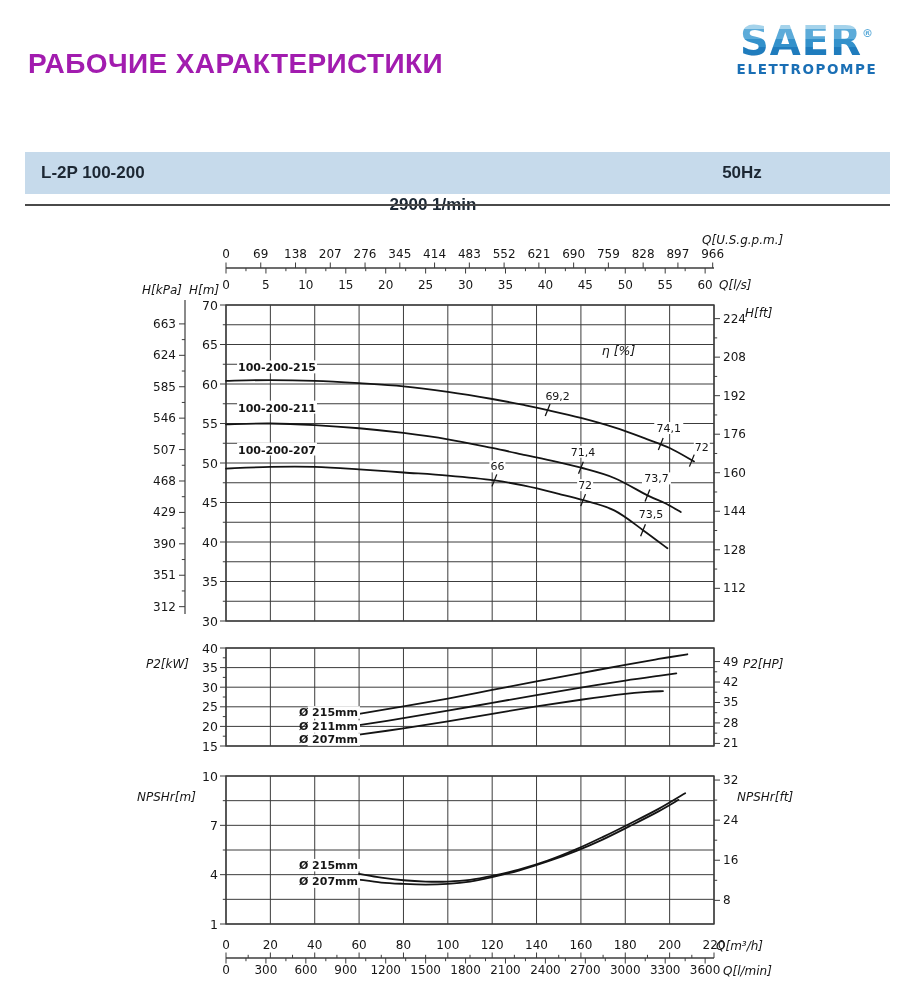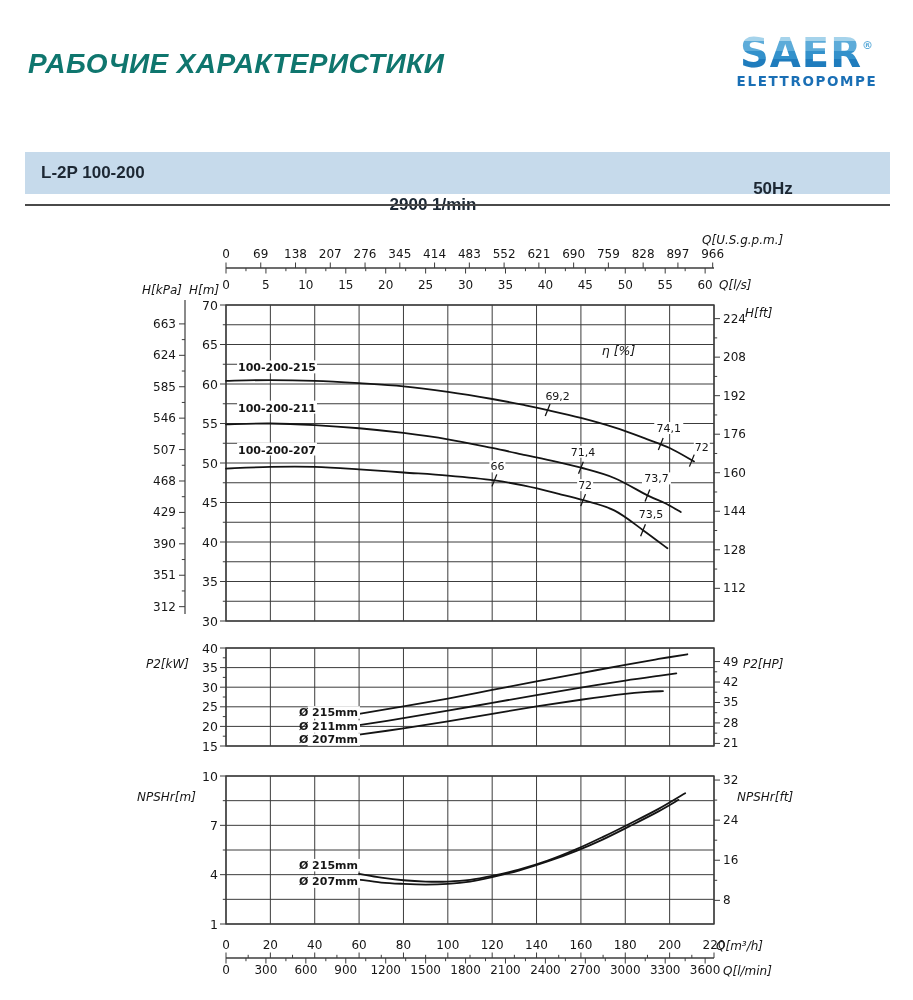--- a/index.html
+++ b/index.html
@@ -1,23 +1,23 @@
 <!DOCTYPE html>
 <html><head>
 <meta charset="utf-8">
 <style>
   html,body{margin:0;padding:0;background:#fff;}
   .page{position:relative;width:913px;height:1000px;background:#fff;font-family:"Liberation Sans",sans-serif;overflow:hidden;}
-  .title{position:absolute;left:28px;top:48px;font-size:28px;font-weight:bold;color:#0f766e;letter-spacing:.4px;font-style:italic;}
-  .logo{position:absolute;right:14px;top:32px;width:170px;height:60px;}
+  .title{position:absolute;left:28px;top:48px;font-size:28px;font-weight:bold;color:#a21caf;letter-spacing:.4px;}
+  .logo{position:absolute;right:14px;top:20px;width:170px;height:60px;}
   .header-bar{position:absolute;left:25px;top:152px;width:865px;height:42px;background:#c6daeb;}
   .header-bar span{position:absolute;top:0;line-height:42px;font-weight:bold;font-size:17px;color:#1c2733;white-space:nowrap;}
   .hb-model{left:16px;}
   .hb-speed{left:408px;transform:translateX(-50%);margin-top:32px;}
-  .hb-freq{left:748px;transform:translateX(-50%);margin-top:16px;}
+  .hb-freq{left:717px;transform:translateX(-50%);}
   .rule{position:absolute;left:25px;top:204px;width:865px;height:0;border-top:2px solid #4a4a4a;}
   #charts-svg{position:absolute;left:0;top:0;}
   #charts-svg text{font-family:"DejaVu Sans",sans-serif;fill:#161616;}
   .logo-brand{font-family:"DejaVu Sans",sans-serif;font-weight:bold;font-size:40px;letter-spacing:1px;}
   .logo-sub{font-family:"DejaVu Sans",sans-serif;font-weight:bold;font-size:13.5px;letter-spacing:1.6px;fill:#1a6fb5;}
 </style>
 </head>
 <body>
 
 <div class="page">

